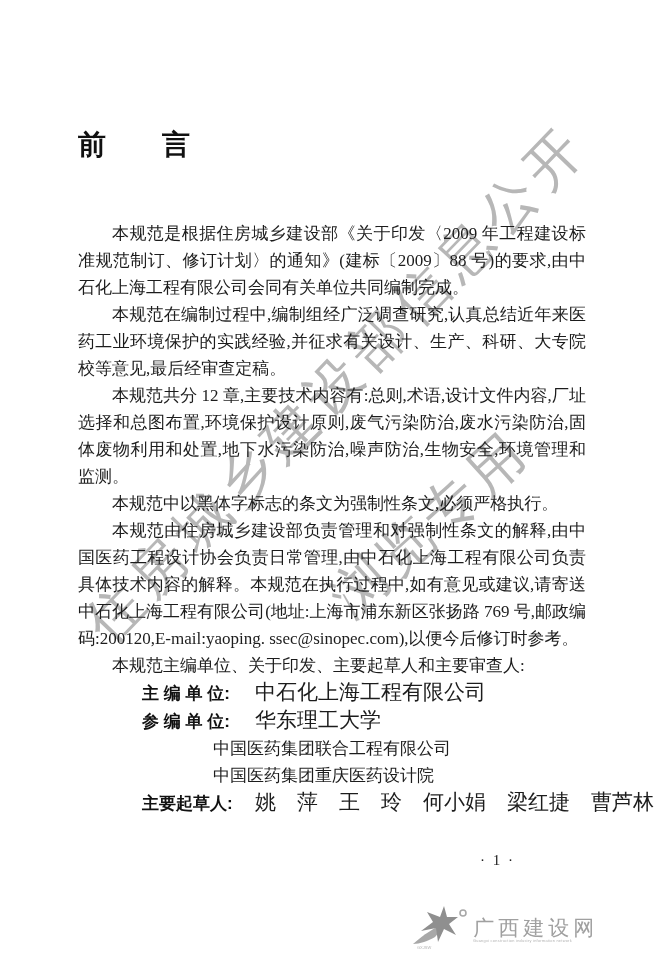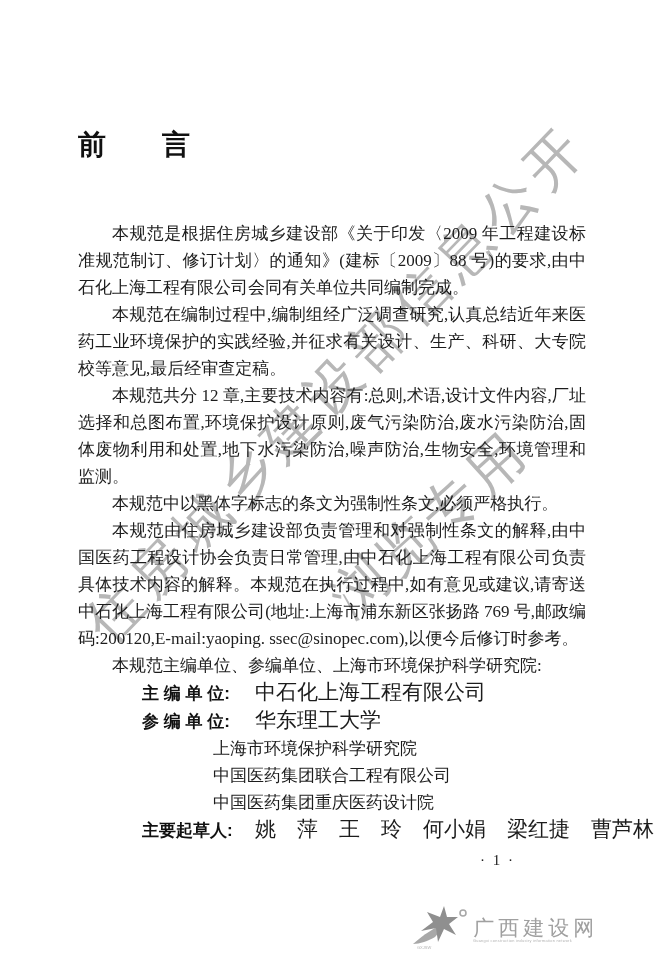--- a/index.html
+++ b/index.html
@@ -115,32 +115,31 @@
 
   <div class="content">
     <h1 class="doc-title">前　　言</h1>
 
     <div class="body-text">
       <p>本规范是根据住房城乡建设部《关于印发〈2009 年工程建设标准规范制订、修订计划〉的通知》(建标〔2009〕88 号)的要求,由中石化上海工程有限公司会同有关单位共同编制完成。</p>
       <p>本规范在编制过程中,编制组经广泛调查研究,认真总结近年来医药工业环境保护的实践经验,并征求有关设计、生产、科研、大专院校等意见,最后经审查定稿。</p>
       <p>本规范共分 12 章,主要技术内容有:总则,术语,设计文件内容,厂址选择和总图布置,环境保护设计原则,废气污染防治,废水污染防治,固体废物利用和处置,地下水污染防治,噪声防治,生物安全,环境管理和监测。</p>
       <p>本规范中以黑体字标志的条文为强制性条文,必须严格执行。</p>
       <p>本规范由住房城乡建设部负责管理和对强制性条文的解释,由中国医药工程设计协会负责日常管理,由中石化上海工程有限公司负责具体技术内容的解释。本规范在执行过程中,如有意见或建议,请寄送中石化上海工程有限公司(地址:上海市浦东新区张扬路 769 号,邮政编码:200120,E-mail:yaoping. ssec@sinopec.com),以便今后修订时参考。</p>
-      <p>本规范主编单位、参编单位、上海市环境保护科学研究院:</p>
+      <p>本规范主编单位、关于印发、主要起草人和主要审查人:</p>
     </div>
 
     <div class="cred-row">
       <span class="cred-label">主 编 单 位:</span><span class="cred-value">中石化上海工程有限公司</span>
     </div>
 
     <div class="cred-row">
       <span class="cred-label">参 编 单 位:</span><span class="cred-value">华东理工大学</span>
     </div>
 
-    <div class="cred-cont">上海市环境保护科学研究院</div>
     <div class="cred-cont">中国医药集团联合工程有限公司</div>
     <div class="cred-cont">中国医药集团重庆医药设计院</div>
 
     <div class="cred-row">
       <span class="cred-label">主要起草人:</span><span class="cred-value">姚　萍　王　玲　何小娟　梁红捷　曹芦林</span>
     </div>
   </div>
 
   <div class="page-number">· 1 ·</div>
 

